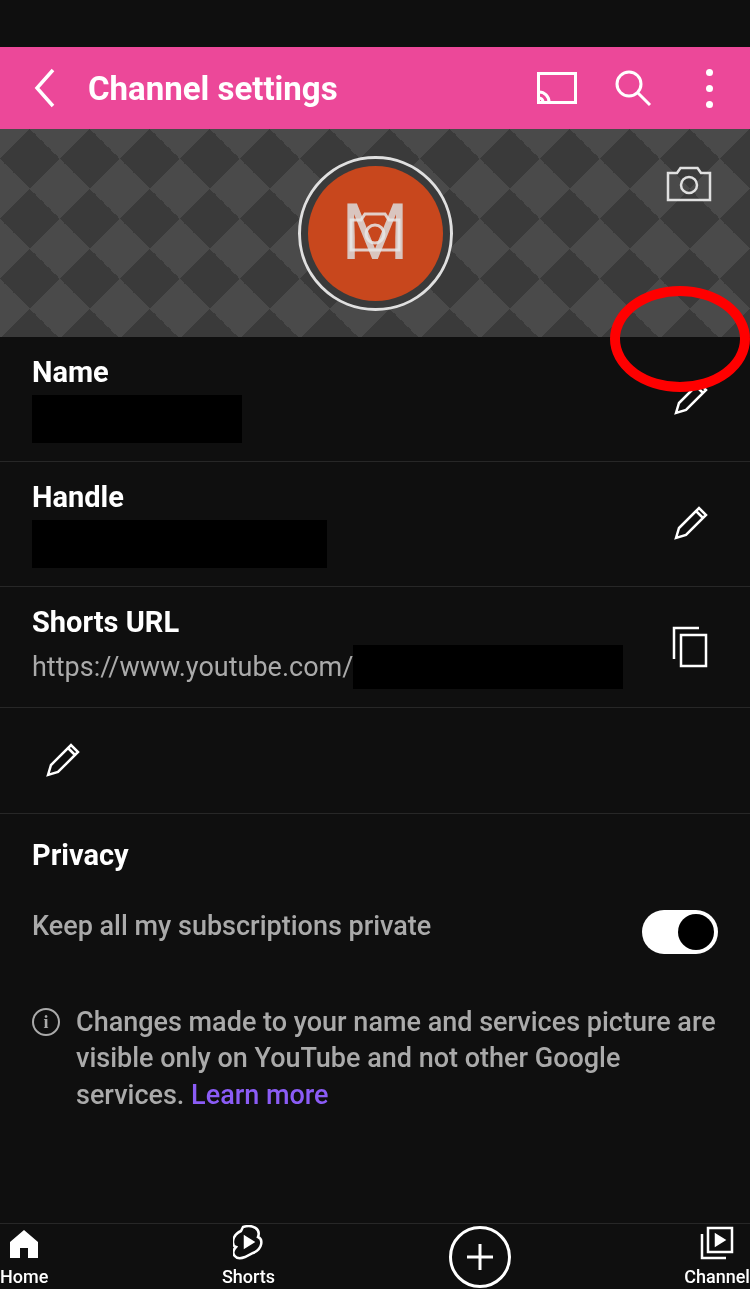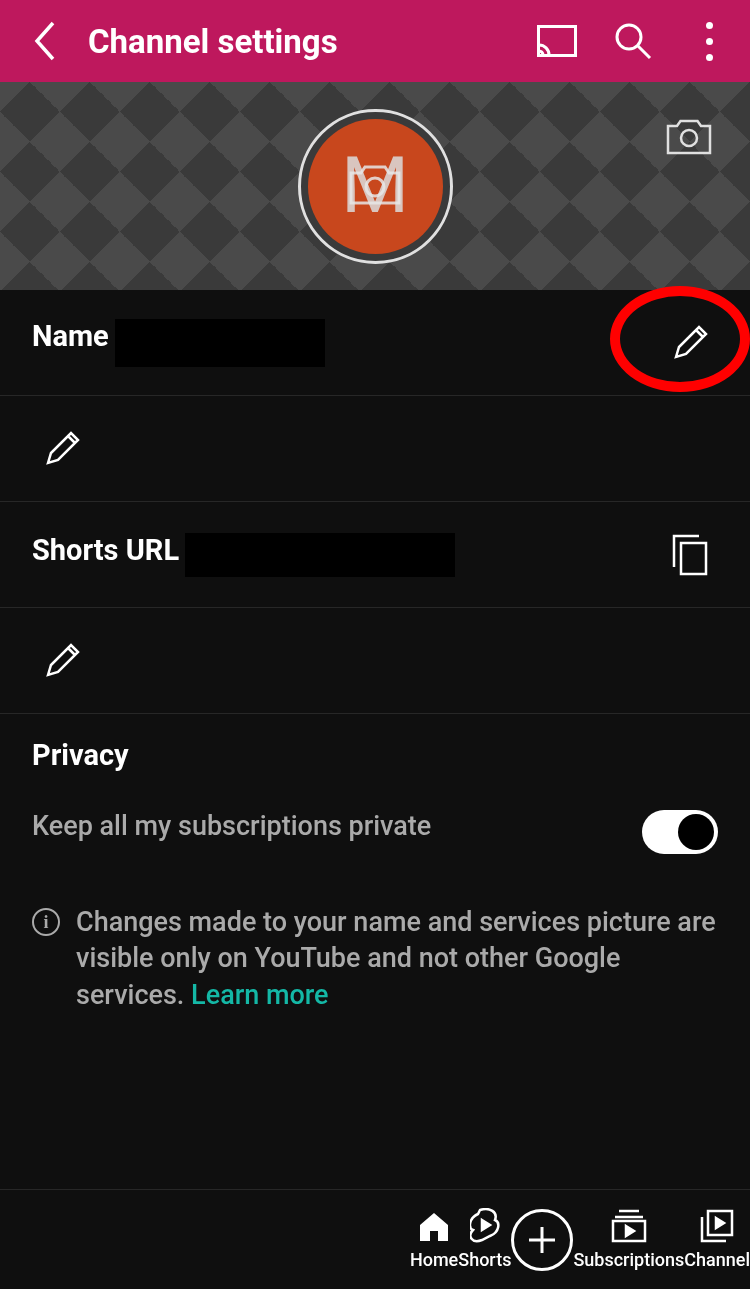--- a/index.html
+++ b/index.html
@@ -8,24 +8,25 @@
     height: 1289px;
     background: #0f0f0f;
     color: #fff;
     font-family: -apple-system, BlinkMacSystemFont, "Segoe UI", Roboto, Arial, sans-serif;
     overflow: hidden;
     position: relative;
   }
   
   .header {
     height: 82px;
-    background: #be185d;
+    background: #ec4899;
     display: flex;
     align-items: center;
     padding: 16px 20px;
+    margin-top: 47px;
   }
   .header .back { width: 50px; display:flex; align-items:center; justify-content:center; }
   .header .title { font-size: 33px; font-weight: 700; flex: 1; margin-left: 18px; }
   .header .actions { display:flex; gap: 34px; align-items:center; }
   .icon-btn { width:42px; height:42px; display:flex; align-items:center; justify-content:center; color:#fff; }
   .dots { display:flex; flex-direction:column; gap:9px; }
   .dots span { width:7px; height:7px; background:#fff; border-radius:50%; }
 
   
   .banner {
@@ -75,21 +76,21 @@
 
   
   .row {
     padding: 18px 30px 18px 32px;
     display:flex;
     align-items:center;
     border-bottom: 1px solid #272727;
     min-height: 106px;
   }
   .row:last-of-type { border-bottom:none; }
-  .row-body { flex:1; display:flex; flex-direction:row; gap:6px; min-width:0; }
+  .row-body { flex:1; display:flex; flex-direction:column; gap:6px; min-width:0; }
   .row-label { font-size:29px; font-weight:700; color:#fff; }
   .row-value { font-size:27px; color:#aaa; display:flex; align-items:center; }
   .row-action { width:60px; display:flex; align-items:center; justify-content:center; color:#fff; }
   .redacted { background:#000; display:inline-block; }
   .redacted.small { width:210px; height:48px; }
   .redacted.med { width:295px; height:48px; }
   .redacted.inline { width:270px; height:44px; vertical-align:middle; }
   .url-line { font-size:27px; color:#aaa; white-space:nowrap; overflow:hidden; display:flex; align-items:center; }
 
   
@@ -137,32 +138,32 @@
   .info-icon {
     width:28px; height:28px;
     border:2px solid #aaa;
     border-radius:50%;
     display:flex; align-items:center; justify-content:center;
     flex-shrink:0;
     margin-top:4px;
   }
   .info-icon span { font-size:18px; color:#aaa; font-weight:700; font-family:serif; }
   .info-text { font-size:27px; color:#aaa; line-height:1.35; font-weight:500;}
-  .info-text .link { color:#14b8a6; }
+  .info-text .link { color:#8b5cf6; }
 
   
   .bottom-nav {
     position:absolute;
     bottom:0; left:0; right:0;
-    height:100px;
+    height:66px;
     background:#0f0f0f;
     border-top:1px solid #272727;
     display:flex;
     align-items:center;
-    justify-content:flex-end;
+    justify-content:space-between;
   }
   .nav-item {
     display:flex; flex-direction:column; align-items:center; gap:6px;
     color:#fff;
     font-size:18px;
   }
   .nav-item .nicon { height:34px; display:flex; align-items:center; justify-content:center; }
   .create-btn {
     width:62px; height:62px;
     border:3px solid #fff;
@@ -235,31 +236,38 @@
       </div>
   </div>
   <div class="row-action">
     <svg width="40" height="40" viewBox="0 0 40 40" fill="none" stroke="#fff" stroke-width="2.5">
         <path d="M6 34 l3 -10 l20 -20 l7 7 l-20 20 z M26 7 l7 7"></path>
       </svg>
   </div>
 </div>
 
 <div class="row">
+  <div class="row-body">
+    <div class="row-label">Handle</div>
+    <div class="row-value">
+        <span class="redacted med"></span>
+      </div>
+  </div>
   <div class="row-action">
     <svg width="40" height="40" viewBox="0 0 40 40" fill="none" stroke="#fff" stroke-width="2.5">
         <path d="M6 34 l3 -10 l20 -20 l7 7 l-20 20 z M26 7 l7 7"></path>
       </svg>
   </div>
 </div>
 
 <div class="row">
   <div class="row-body">
     <div class="row-label">Shorts URL</div>
     <div class="url-line">
+      <span>https://www.youtube.com/</span>
         <span class="redacted inline"></span>
     </div>
   </div>
   <div class="row-action">
     <svg width="36" height="42" viewBox="0 0 36 42" fill="none" stroke="#fff" stroke-width="2.5">
         <rect x="9" y="9" width="25" height="31"></rect>
         <path d="M2 33 v-31 h25"></path>
       </svg>
   </div>
 </div>
@@ -309,31 +317,20 @@
     </div>
     <div class="nav-label">Shorts</div>
   </div>
   <div class="nav-item">
     <div class="create-btn">
       <svg width="34" height="34" viewBox="0 0 34 34" stroke="#fff" stroke-width="3">
           <line x1="17" y1="4" x2="17" y2="30"></line>
           <line x1="4" y1="17" x2="30" y2="17"></line>
         </svg>
     </div>
-  </div>
-  <div class="nav-item">
-    <div class="nicon">
-      <svg width="36" height="34" viewBox="0 0 36 34" fill="none" stroke="#fff" stroke-width="2.5">
-          <line x1="8" y1="2" x2="28" y2="2"></line>
-          <line x1="4" y1="8" x2="32" y2="8"></line>
-          <rect x="2" y="12" width="32" height="20"></rect>
-          <path d="M15 17 l8 5 l-8 5 z" fill="#fff"></path>
-        </svg>
-    </div>
-    <div class="nav-label">Subscriptions</div>
   </div>
   <div class="nav-item">
     <div class="nicon">
       <svg width="34" height="34" viewBox="0 0 34 34" fill="none" stroke="#fff" stroke-width="2.5">
           <path d="M2 8 v24 h24"></path>
           <rect x="8" y="2" width="24" height="24"></rect>
           <path d="M16 9 l8 5 l-8 5 z" fill="#fff"></path>
         </svg>
     </div>
     <div class="nav-label">Channel</div>

